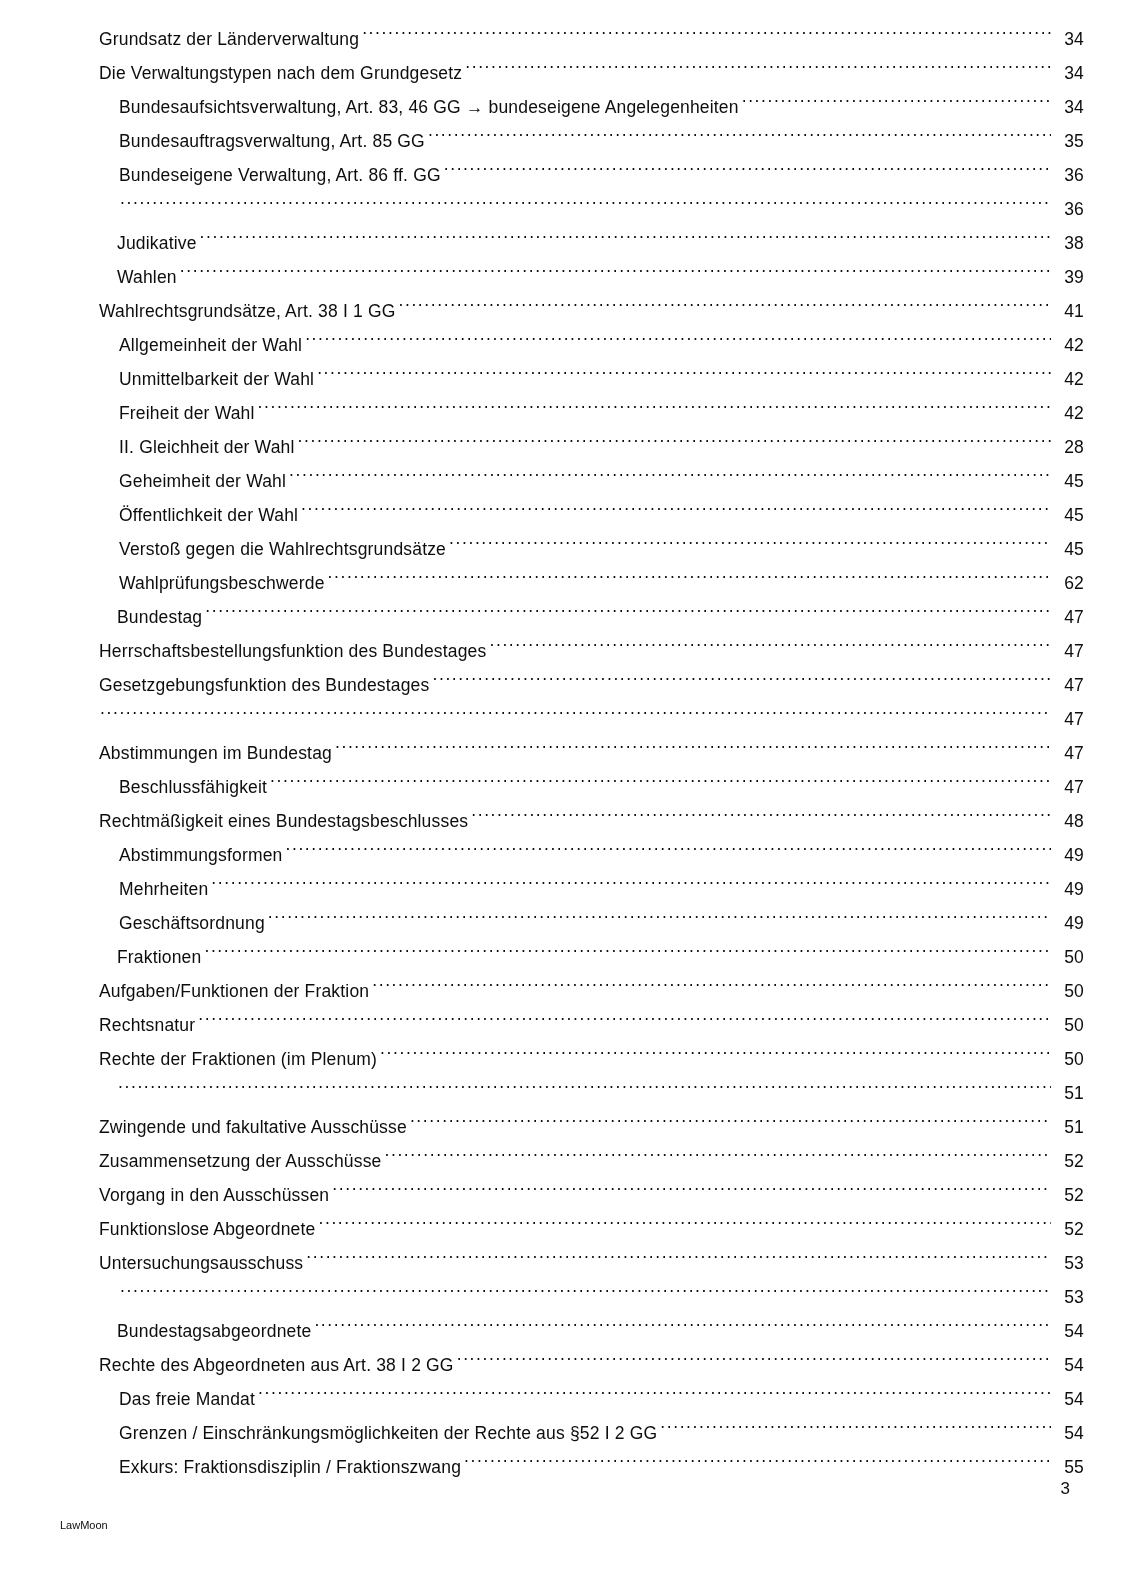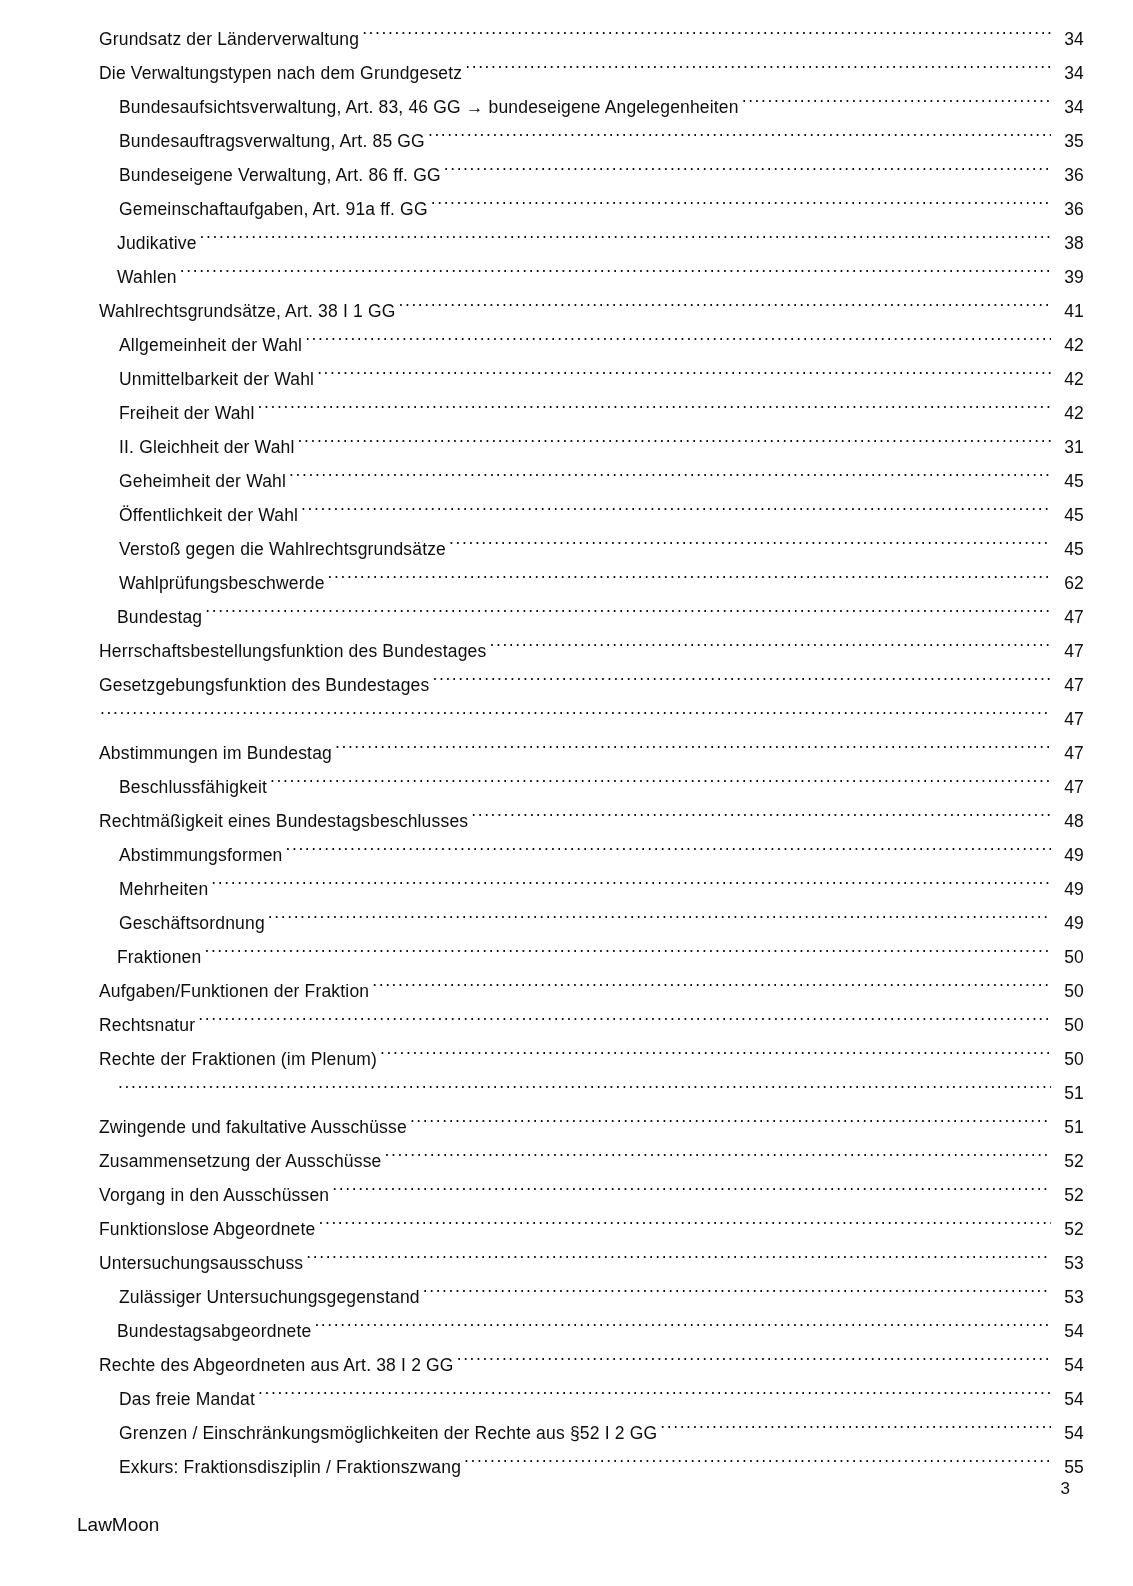--- a/index.html
+++ b/index.html
@@ -82,23 +82,23 @@
   .footer {
     position: absolute;
     left: 0;
     bottom: 0;
     width: 1133px;
     height: 120px;
   }
 
   .footer-brand {
     position: absolute;
-    left: 77px;
+    left: 60px;
     top: 48px;
-    font-size: 19px;
+    font-size: 11px;
     line-height: 22px;
   }
 
   .footer-pagenum {
     position: absolute;
     right: 63px;
     top: 12px;
     font-size: 17px;
     line-height: 22px;
     text-align: right;
@@ -129,21 +129,20 @@
         <span class="toc-title">Bundesauftragsverwaltung, Art. 85 GG</span>
         <span class="toc-leader"></span>
         <span class="toc-page">35</span>
       </div>
       <div class="toc-entry lvl3">
         <span class="toc-title">Bundeseigene Verwaltung, Art. 86 ff. GG</span>
         <span class="toc-leader"></span>
         <span class="toc-page">36</span>
       </div>
       <div class="toc-entry lvl3">
-        <span class="toc-title">Gemeinschaftaufgaben, Art. 91a ff. GG</span>
         <span class="toc-leader"></span>
         <span class="toc-page">36</span>
       </div>
       <div class="toc-entry lvl1">
         <span class="toc-title">Judikative</span>
         <span class="toc-leader"></span>
         <span class="toc-page">38</span>
       </div>
       <div class="toc-entry lvl1">
         <span class="toc-title">Wahlen</span>
@@ -166,21 +165,21 @@
         <span class="toc-page">42</span>
       </div>
       <div class="toc-entry lvl3">
         <span class="toc-title">Freiheit der Wahl</span>
         <span class="toc-leader"></span>
         <span class="toc-page">42</span>
       </div>
       <div class="toc-entry lvl3">
         <span class="toc-title">II. Gleichheit der Wahl</span>
         <span class="toc-leader"></span>
-        <span class="toc-page">31</span>
+        <span class="toc-page">28</span>
       </div>
       <div class="toc-entry lvl3">
         <span class="toc-title">Geheimheit der Wahl</span>
         <span class="toc-leader"></span>
         <span class="toc-page">45</span>
       </div>
       <div class="toc-entry lvl3">
         <span class="toc-title">Öffentlichkeit der Wahl</span>
         <span class="toc-leader"></span>
         <span class="toc-page">45</span>
@@ -287,21 +286,20 @@
         <span class="toc-title">Funktionslose Abgeordnete</span>
         <span class="toc-leader"></span>
         <span class="toc-page">52</span>
       </div>
       <div class="toc-entry lvl2">
         <span class="toc-title">Untersuchungsausschuss</span>
         <span class="toc-leader"></span>
         <span class="toc-page">53</span>
       </div>
       <div class="toc-entry lvl3">
-        <span class="toc-title">Zulässiger Untersuchungsgegenstand</span>
         <span class="toc-leader"></span>
         <span class="toc-page">53</span>
       </div>
       <div class="toc-entry lvl1">
         <span class="toc-title">Bundestagsabgeordnete</span>
         <span class="toc-leader"></span>
         <span class="toc-page">54</span>
       </div>
       <div class="toc-entry lvl2">
         <span class="toc-title">Rechte des Abgeordneten aus Art. 38 I 2 GG</span>

